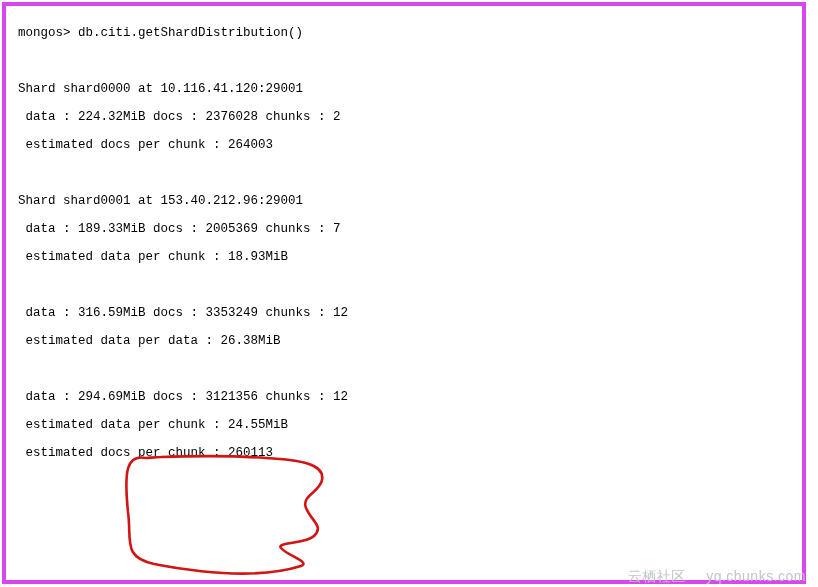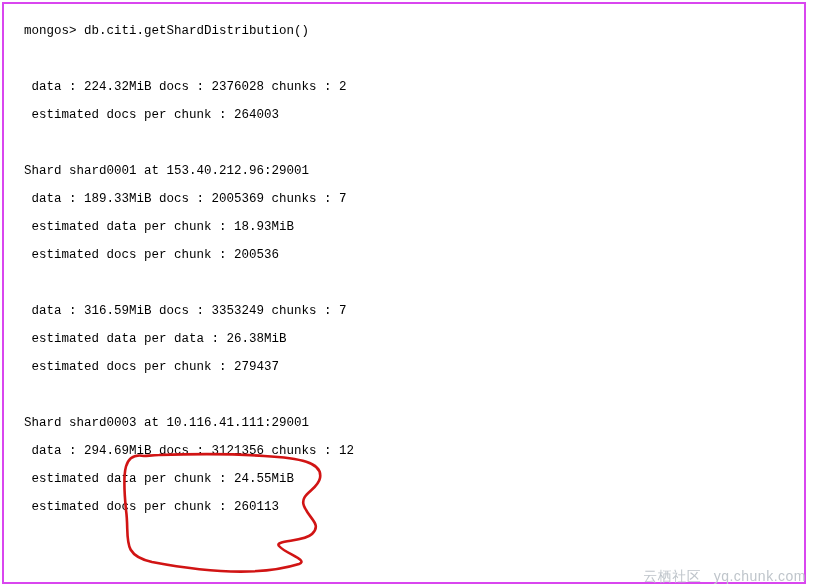--- a/index.html
+++ b/index.html
@@ -9,23 +9,23 @@
     height: 587px;
     font-family: "Courier New", Courier, monospace;
     font-size: 12.5px;
     line-height: 14px;
     color: #000;
     background: #fff;
     overflow: hidden;
     position: relative;
   }
   .frame {
-    border: 2px solid #d946ef;
+    border: 4px solid #d946ef;
     margin: 2px 12px 0 2px;
-    padding: 6px 8px 14px 20px;
+    padding: 6px 8px 14px 12px;
     box-sizing: border-box;
     height: 582px;
     position: relative;
   }
   .terminal {
     white-space: pre;
   }
   .hand-circle {
     position: absolute;
     z-index: 10;
@@ -33,56 +33,54 @@
   }
   .watermark {
     position: absolute;
     right: 12px;
     bottom: 4px;
     color: #bfc5cb;
     font-family: Arial, sans-serif;
     font-size: 14px;
     letter-spacing: 0.5px;
   }
-  .watermark span:first-child { margin-right: 8px; }
+  .watermark span:first-child { margin-right: 16px; }
 </style>
 </head>
 <body>
 
 <div class="frame">
   <div class="terminal">
 <div>mongos&gt; db.citi.getShardDistribution()</div>
 <div> </div>
+<div>Shard shard0000 at 10.116.41.120:29001</div>
 <div> data : 224.32MiB docs : 2376028 chunks : 2</div>
 <div> estimated docs per chunk : 264003</div>
 <div> </div>
 <div>Shard shard0001 at 153.40.212.96:29001</div>
 <div> data : 189.33MiB docs : 2005369 chunks : 7</div>
 <div> estimated data per chunk : 18.93MiB</div>
-<div> estimated docs per chunk : 200536</div>
 <div> </div>
-<div> data : 316.59MiB docs : 3353249 chunks : 7</div>
+<div> data : 316.59MiB docs : 3353249 chunks : 12</div>
 <div> estimated data per data : 26.38MiB</div>
-<div> estimated docs per chunk : 279437</div>
 <div> </div>
-<div>Shard shard0003 at 10.116.41.111:29001</div>
 <div> data : 294.69MiB docs : 3121356 chunks : 12</div>
 <div> estimated data per chunk : 24.55MiB</div>
 <div> estimated docs per chunk : 260113</div>
 
 
 
 
 
 
 
   </div>
 
   <svg class="hand-circle" style="left:100px; top:446px;" width="270" height="130" viewBox="0 0 270 130">
     <path d="M40,6 C20,2 18,20 22,60 C26,88 16,105 48,112 C90,120 150,128 195,114 C205,110 182,104 175,96 C170,90 200,92 208,84 C218,74 206,70 200,56 C195,44 214,40 216,28 C219,12 195,8 160,6 C120,3 85,4 55,5 C48,5 44,6 40,6 Z" fill="none" stroke-width="2.6" stroke-linecap="round" stroke-linejoin="round" stroke="#d11414"></path>
   </svg>
 
 </div>
 
 <div class="watermark">
   <span>云栖社区</span>
-  <span>yq.chunk.com</span>
+  <span>yq.chunks.com</span>
 </div>
 
 </body></html>

